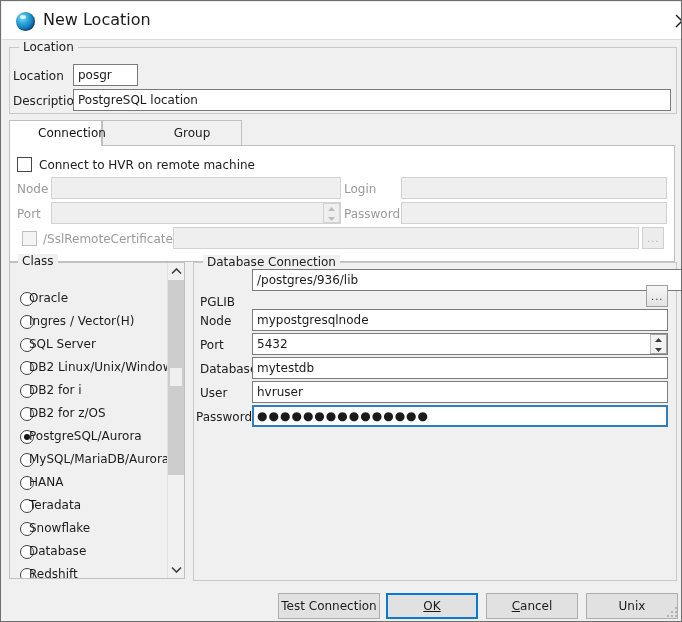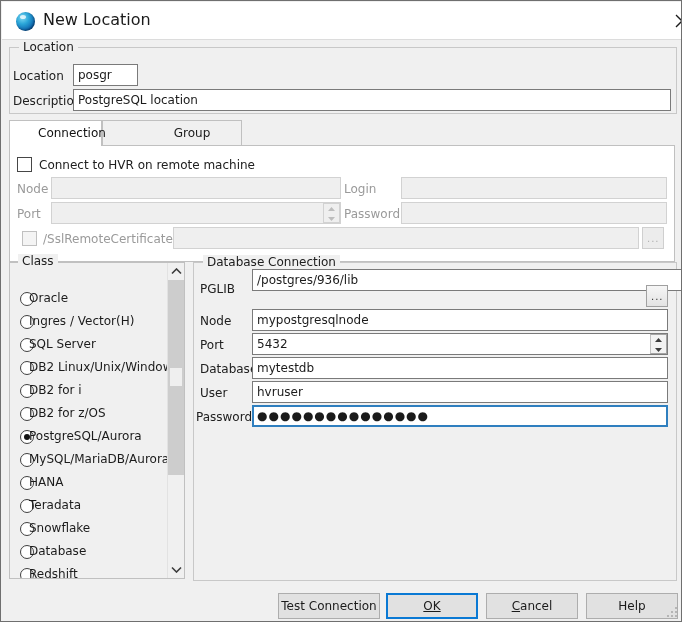--- a/index.html
+++ b/index.html
@@ -443,21 +443,21 @@
       </div>
     </div>
   </div>
 
   <div style="position:absolute; left:17px; top:261px; background:#f0f0f0; padding:0 4px; font-size:12px; color:#202020; transform:translateY(-8px);">Class</div>
 
   <div class="groupbox" style="left:192px; top:261px; width:482px; height:317px;">
     <span class="gb-title">Database Connection</span>
   </div>
 
-  <div class="lbl" style="left:199px; top:281px;">PGLIB</div>
+  <div class="lbl" style="left:199px; top:294px;">PGLIB</div>
   <input class="field" style="left: 251px; top: 268px; width: 450px;" type="text" value="/postgres/936/lib">
   <div class="browse" style="left:645px; top:284px;">
     <span class="dots">...</span>
   </div>
 
   <div class="lbl" style="left:199px; top:313px;">Node</div>
   <input class="field" style="left: 251px; top: 308px; width: 416px;" type="text" value="mypostgresqlnode">
 
   <div class="lbl" style="left:199px; top:337px;">Port</div>
   <input class="field" style="left: 251px; top: 332px; width: 416px;" type="text" value="5432">
@@ -482,21 +482,21 @@
 
   <div class="lbl" style="left:195px; top:409px;">Password</div>
   <input class="field focused" style="left: 251px; top: 404px; width: 416px; letter-spacing: 1px;" type="text" value="●●●●●●●●●●●●●●●">
 
   <div class="btn default" style="left:385px; top:592px; width:92px;"><span class="mn">OK</span></div>
 
   <div class="btn" style="left:277px; top:592px; width:102px;">Test Connection</div>
 
   <div class="btn" style="left:485px; top:592px; width:92px;"><span><span class="mn">C</span>ancel</span></div>
 
-  <div class="btn" style="left:585px; top:592px; width:92px;">Help</div>
+  <div class="btn" style="left:585px; top:592px; width:92px;">Unix</div>
 
   <div class="grip">
     <i style="left:9px; top:1px;"></i>
     <i style="left:5px; top:5px;"></i>
       <i style="left:9px; top:5px;"></i>
     <i style="left:1px; top:9px;"></i>
       <i style="left:5px; top:9px;"></i>
       <i style="left:9px; top:9px;"></i>
   </div>
 

